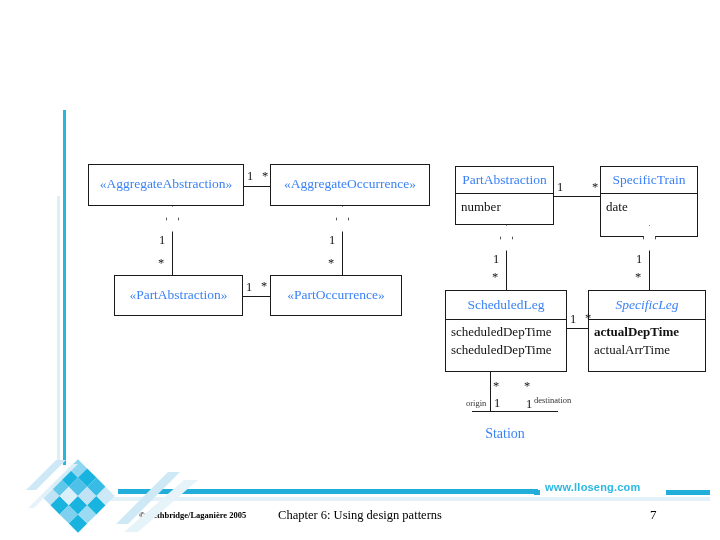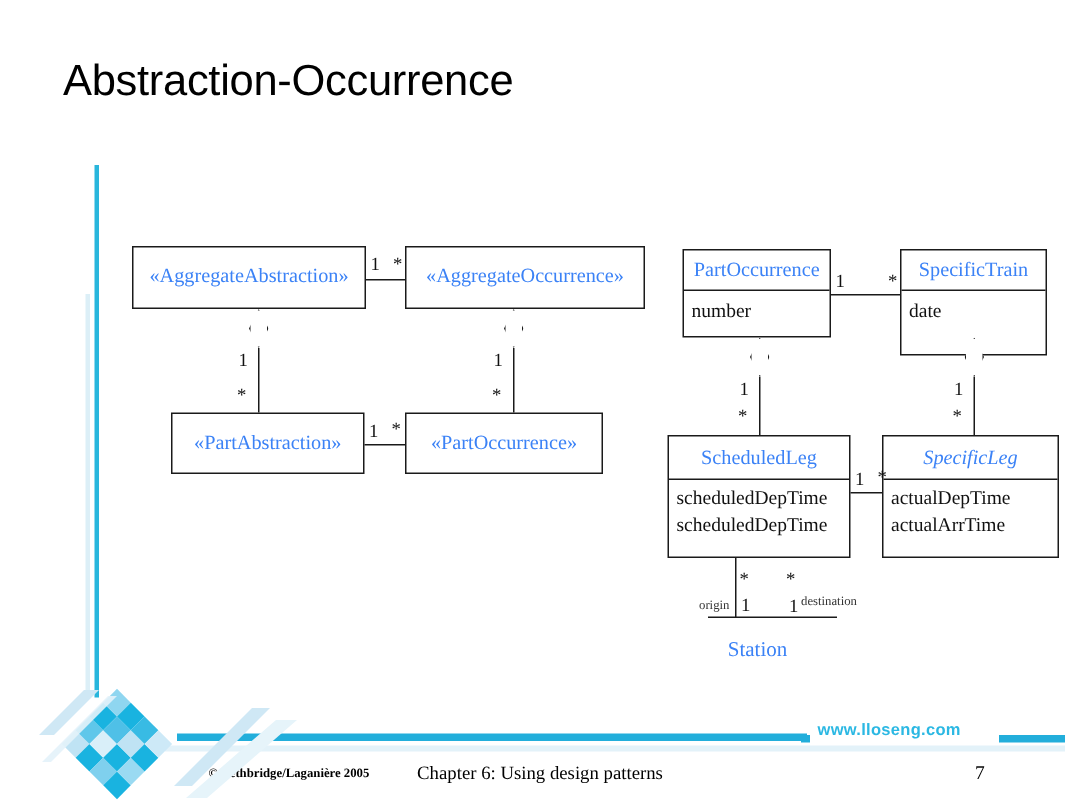--- a/index.html
+++ b/index.html
@@ -201,21 +201,20 @@
     top: 456px;
     width: 112px;
     height: 84px;
   }
 </style>
 </head>
 <body>
 
 <div class="slide">
 
-  <div class="slide-title">Abstraction-Occurrence</div>
 
   <div class="accent-vline"></div>
   <div class="accent-vline-2"></div>
 
 
   <div>
 
     <div class="uml-box" style="left:88px; top:164px; width:156px; height:42px;">
       <div class="uml-name" style="position:absolute; left:0; right:0; top:11px;">«AggregateAbstraction»</div>
     </div>
@@ -247,21 +246,21 @@
 
     <div class="diamond" style="left:336px; top:206px;"></div>
     <div class="uml-line" style="left:342px; top:232px; width:1.3px; height:43px;"></div>
     <div class="mult" style="left:329px; top:234px;">1</div>
     <div class="mult" style="left:328px; top:257px;">*</div>
   </div>
 
   <div>
 
     <div class="uml-box" style="left:455px; top:166px; width:99px; height:59px;">
-      <div class="uml-name" style="position:absolute; left:0; right:0; top:5px;">PartOccurrence</div>
+      <div class="uml-name" style="position:absolute; left:0; right:0; top:5px;">PartAbstraction</div>
       <div class="uml-divider" style="top:26px;"></div>
       <div class="uml-attr" style="position:absolute; left:5px; top:32px;">number</div>
     </div>
 
     <div class="uml-box" style="left:600px; top:166px; width:98px; height:71px;">
       <div class="uml-name" style="position:absolute; left:0; right:0; top:5px;">SpecificTrain</div>
       <div class="uml-divider" style="top:26px;"></div>
       <div class="uml-attr" style="position:absolute; left:5px; top:32px;">date</div>
     </div>
 
@@ -282,21 +281,21 @@
     <div class="uml-box" style="left:445px; top:290px; width:122px; height:82px;">
       <div class="uml-name" style="position:absolute; left:0; right:0; top:6px;">ScheduledLeg</div>
       <div class="uml-divider" style="top:28px;"></div>
       <div class="uml-attr" style="position:absolute; left:5px; top:33px;">scheduledDepTime</div>
       <div class="uml-attr" style="position:absolute; left:5px; top:51px;">scheduledDepTime</div>
     </div>
 
     <div class="uml-box" style="left:588px; top:290px; width:118px; height:82px;">
       <div class="uml-name" style="position:absolute; left:0; right:0; top:6px;font-style:italic;">SpecificLeg</div>
       <div class="uml-divider" style="top:28px;"></div>
-      <div class="uml-attr" style="position:absolute; left:5px; top:33px;">actualDepTime</div>
+      <div class="uml-attr" style="position:absolute; left:5px; top:33px;font-weight:bold;">actualDepTime</div>
       <div class="uml-attr" style="position:absolute; left:5px; top:51px;">actualArrTime</div>
     </div>
 
     <div class="uml-line" style="left:567px; top:328px; width:21px; height:1.3px;"></div>
     <div class="mult" style="left:570px; top:313px;">1</div>
     <div class="mult" style="left:585px; top:312px;">*</div>
 
     <div class="uml-line" style="left:490px; top:372px; width:1.3px; height:40px;"></div>
     <div class="uml-line" style="left:472px; top:411px; width:86px; height:1.3px;"></div>
 

